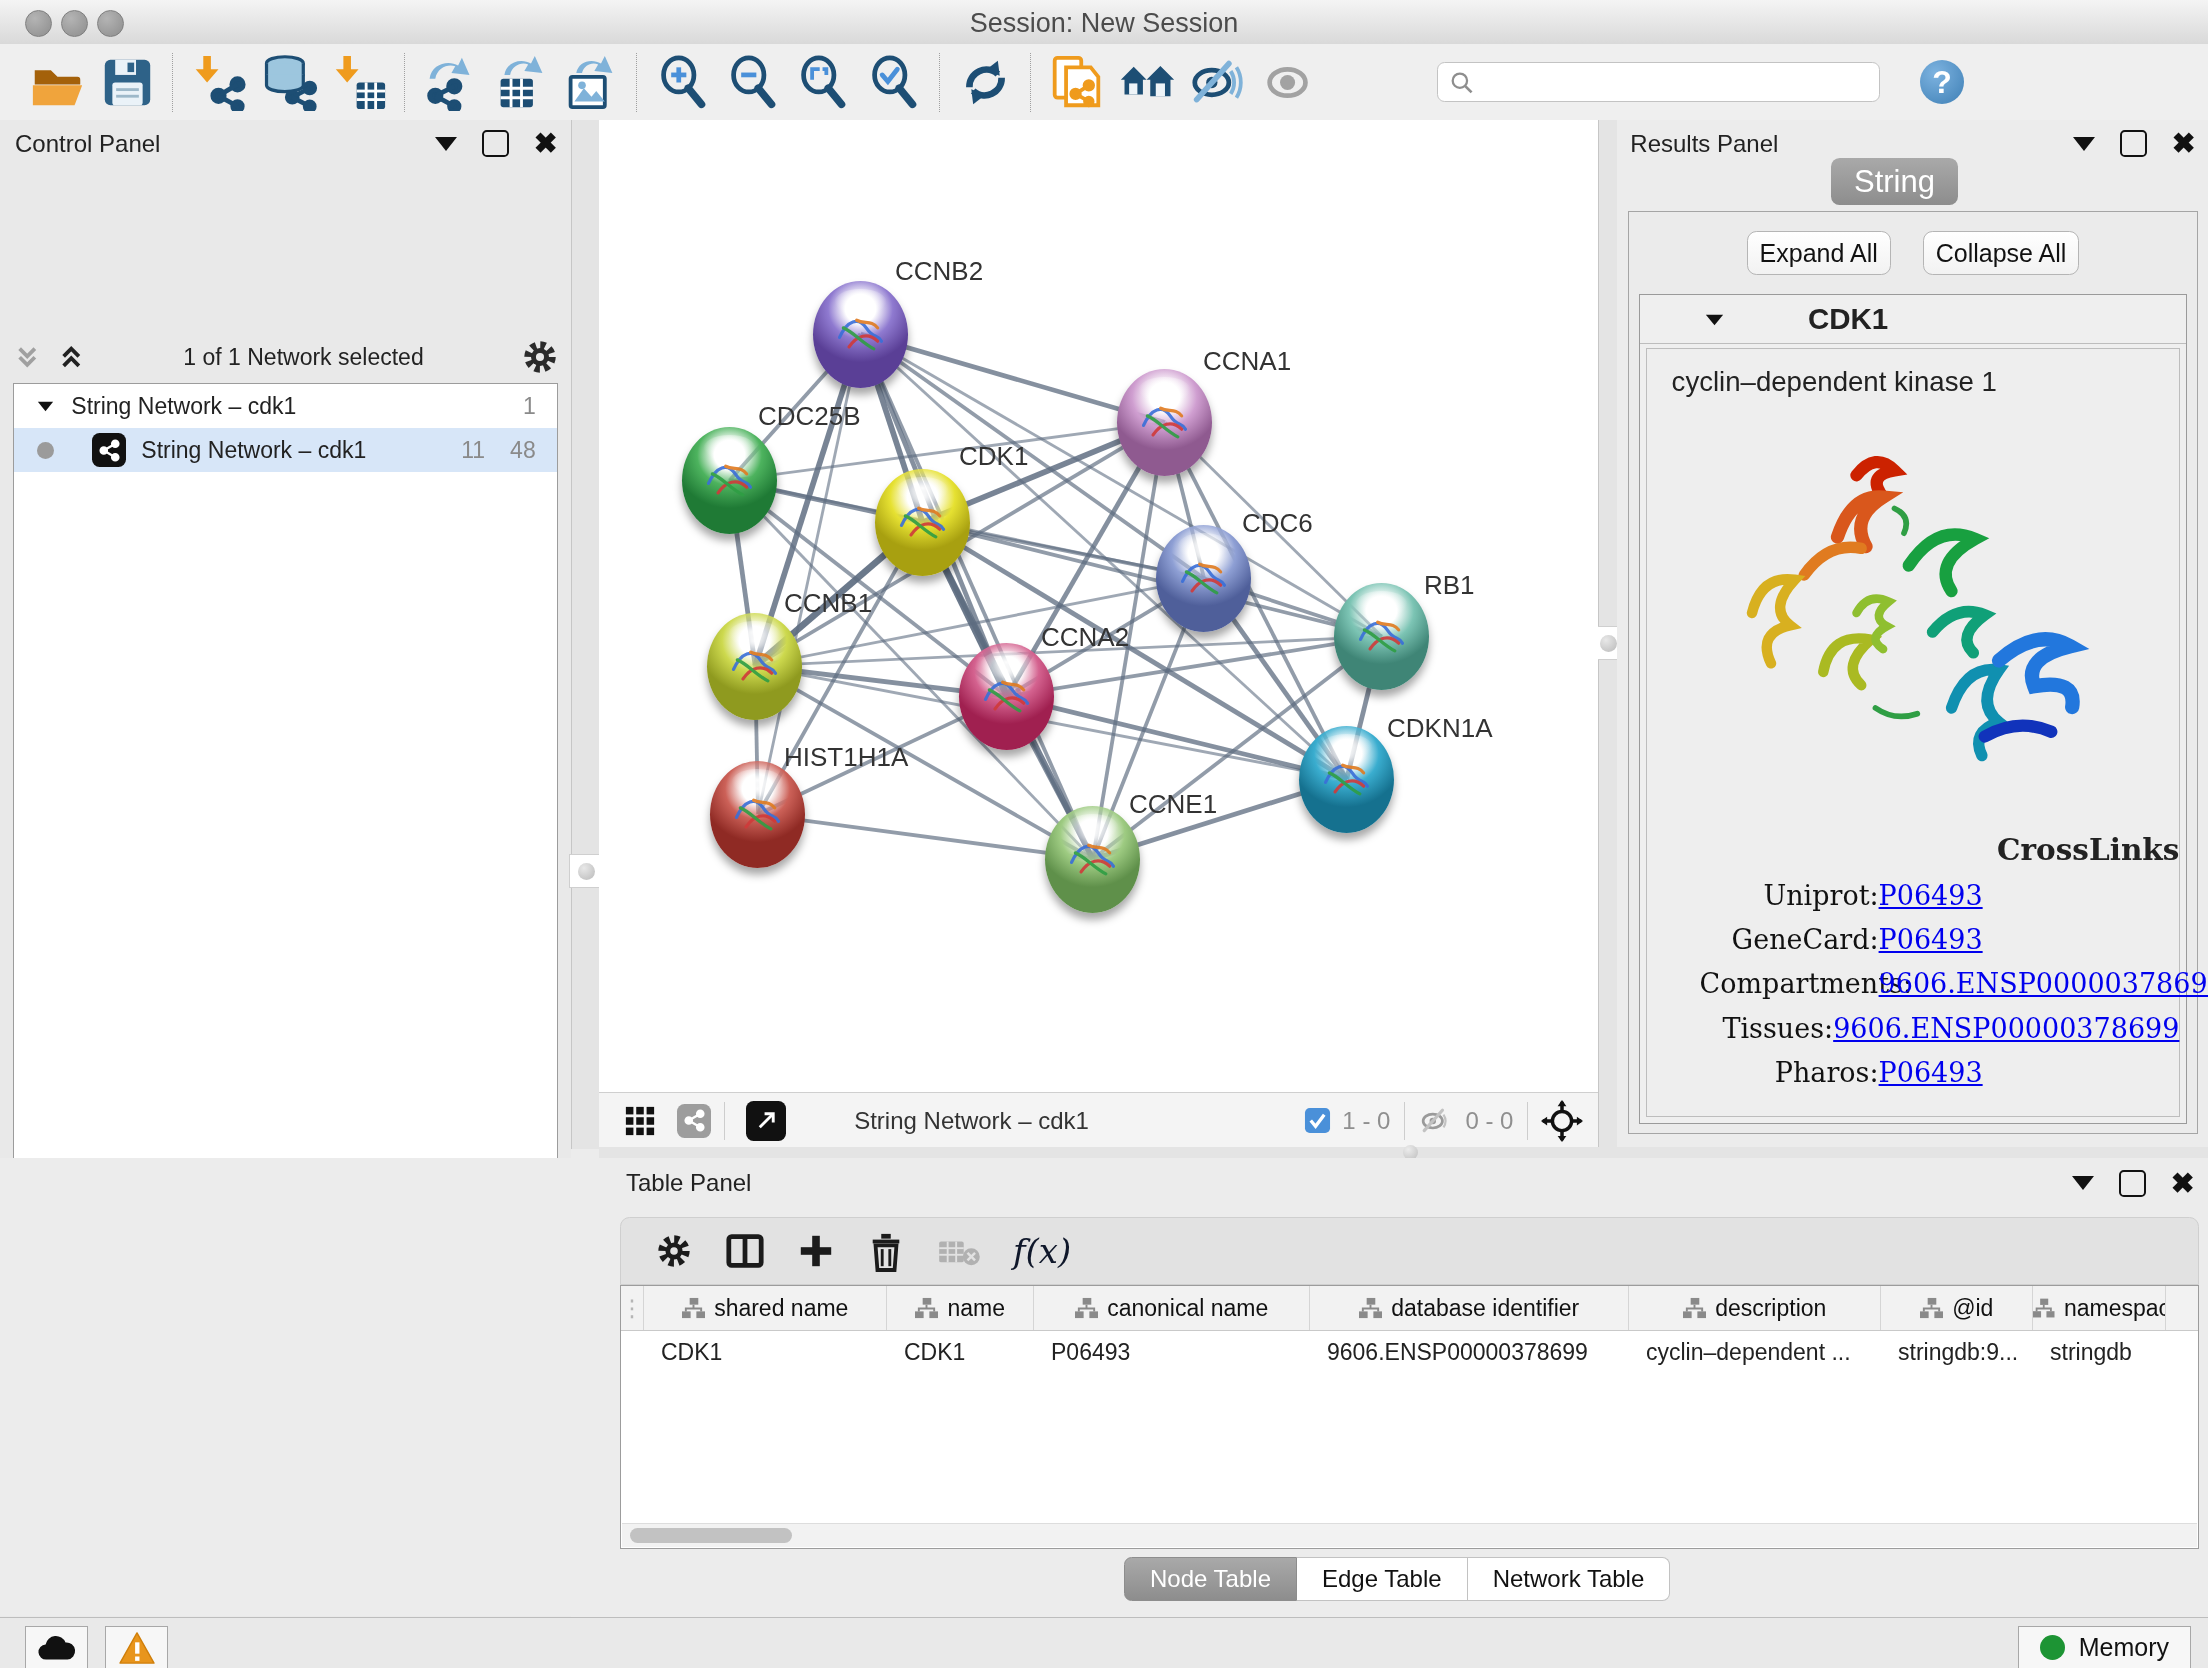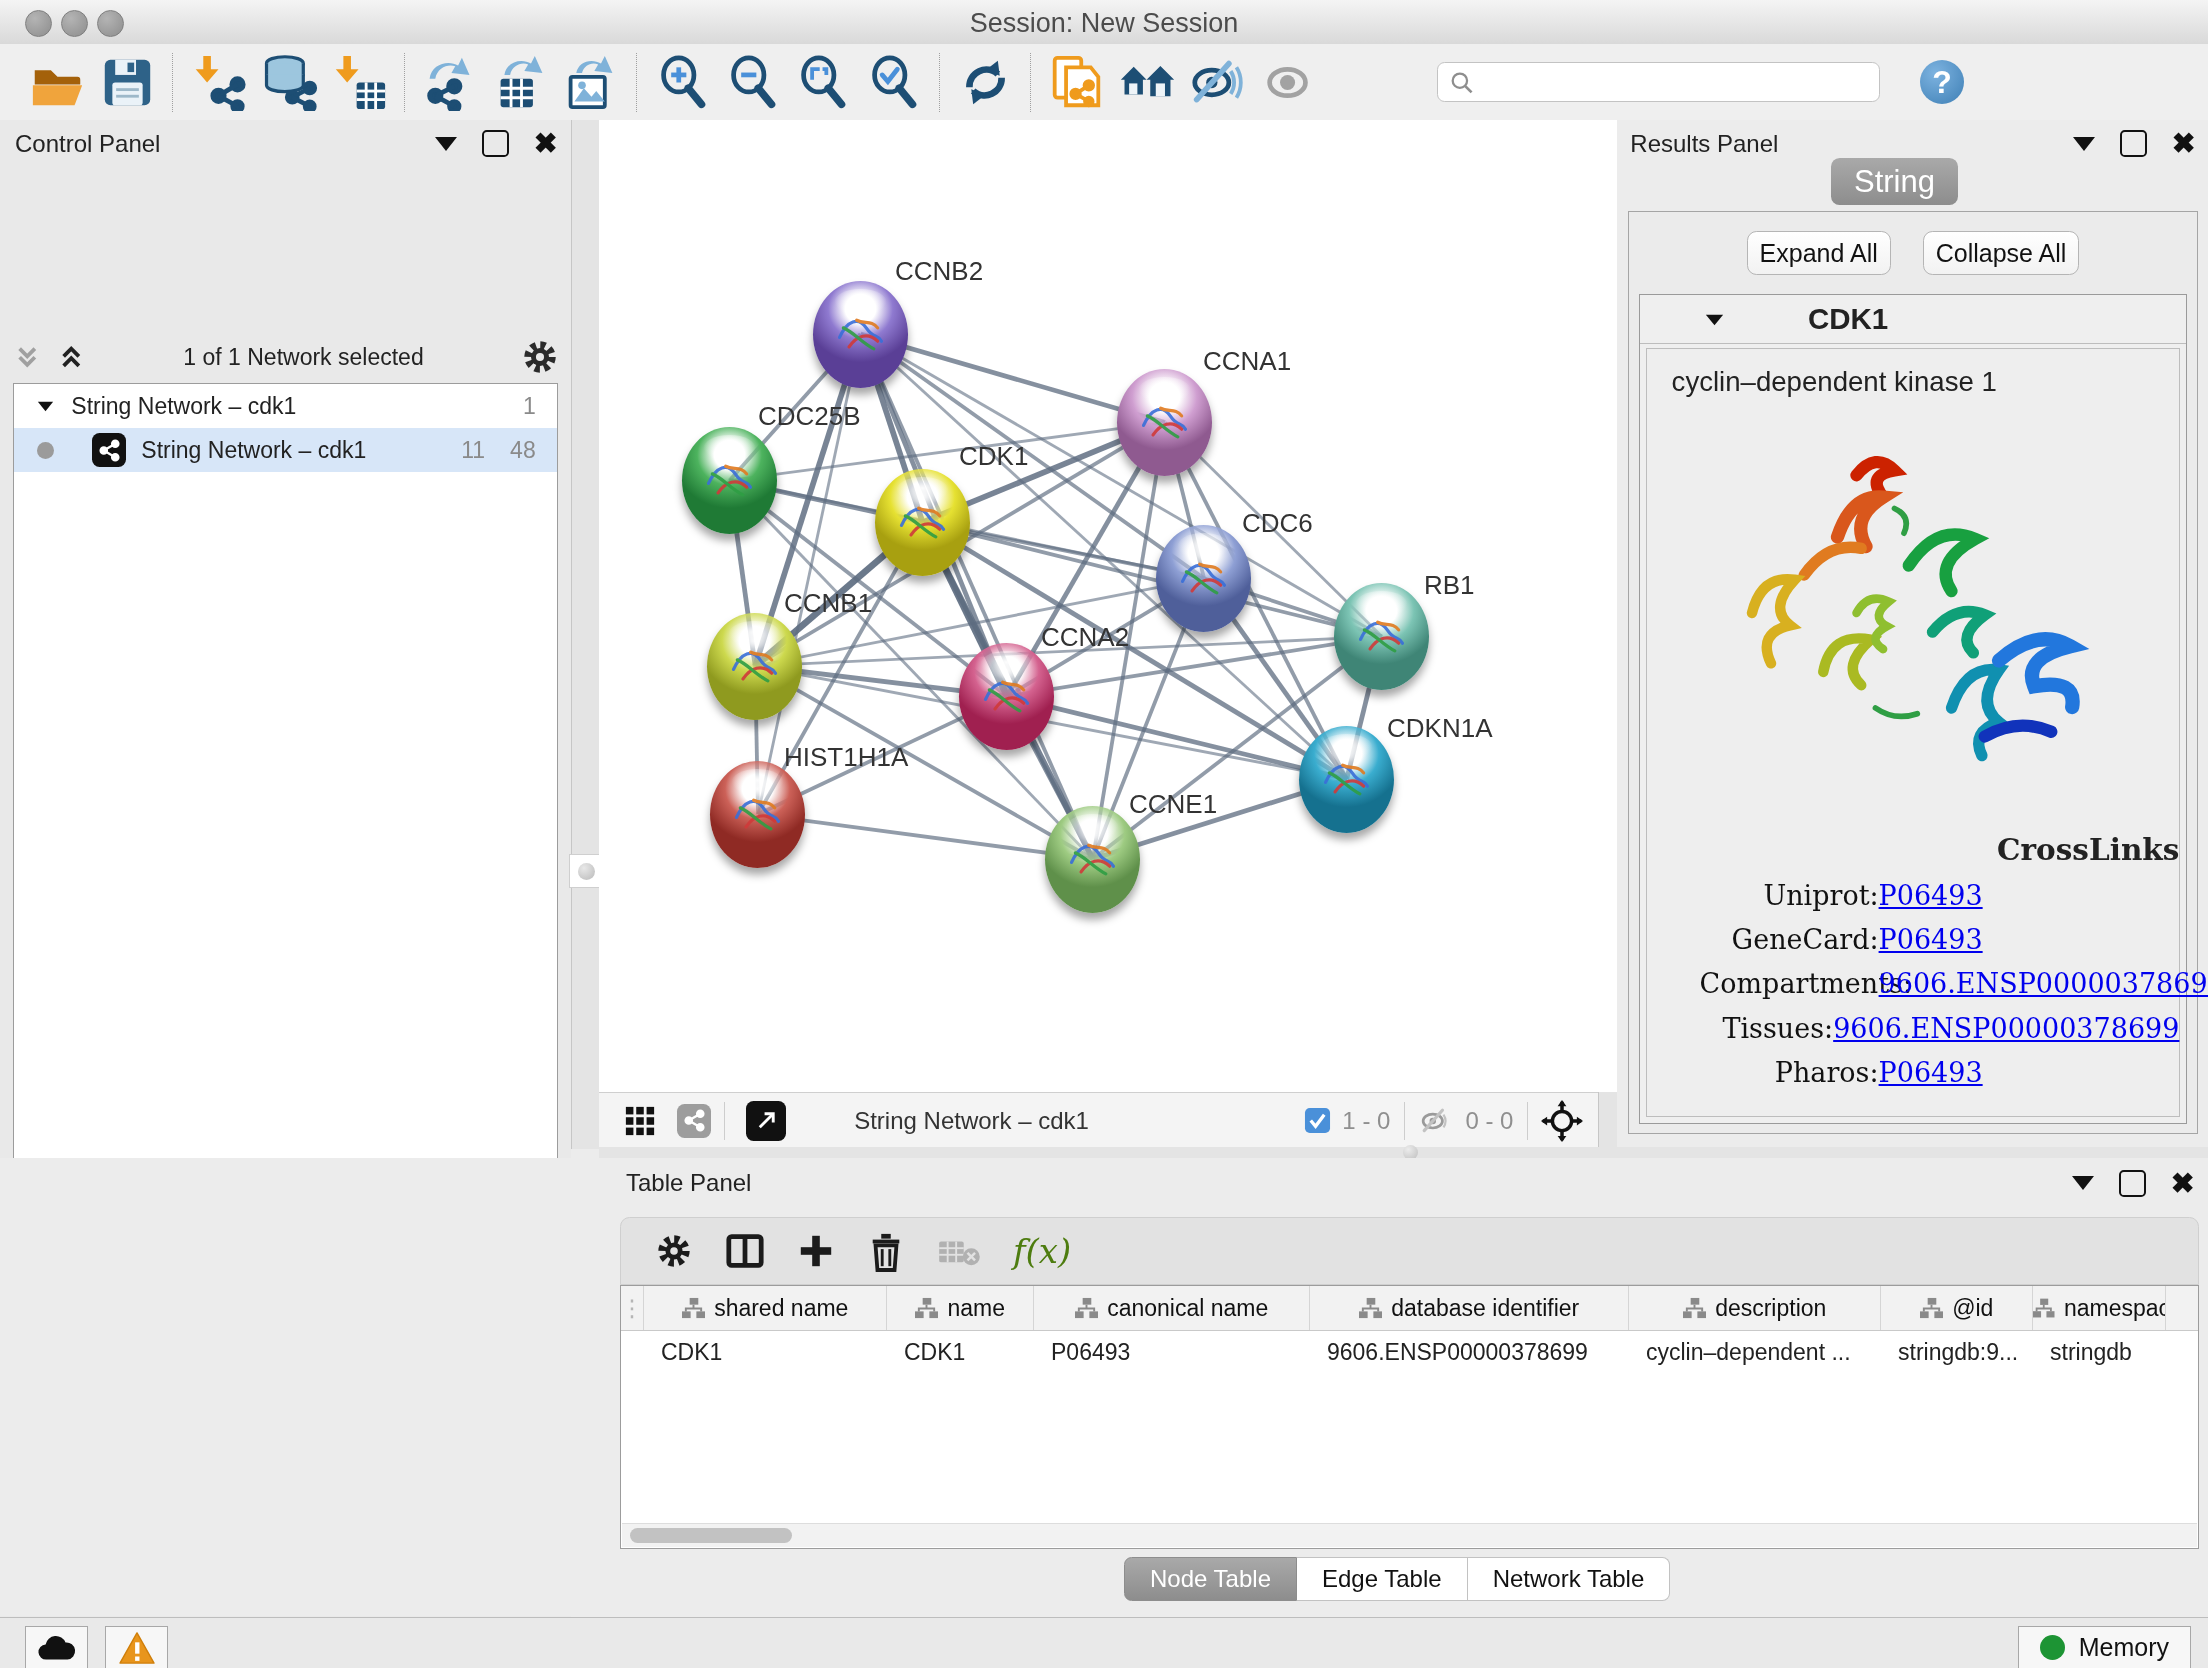--- a/index.html
+++ b/index.html
@@ -41,21 +41,21 @@
   .netlist{position:absolute;left:13.3px;right:13.3px;top:263px;bottom:91px;background:#fff;border:1px solid #9c9c9c;}
   .nrow{height:44px;display:flex;align-items:center;font-size:23px;}
   .nrow.selected{background:#d7e6f8;}
   .count{color:#8a8a8a;}
   .sharebox{width:34px;height:34px;border-radius:7.6px;background:#111;display:flex;align-items:center;justify-content:center;}
   
   .vsplit{position:absolute;top:120px;width:28.5px;height:1029px;background:#e4e4e4;border-left:1px solid #c6c6c6;border-right:1px solid #c6c6c6;}
   .grip{position:absolute;width:32px;height:32px;background:#fff;border:1px solid #cfcfcf;display:flex;align-items:center;justify-content:center;}
   .grip i{width:17px;height:17px;border-radius:50%;background:radial-gradient(circle at 35% 30%,#e8e8e8,#b9b9b9);}
   
-  .canvas{position:absolute;left:599px;top:120px;width:999px;height:972px;background:#fff;padding-left:44px;}
+  .canvas{position:absolute;left:599px;top:120px;width:999px;height:972px;background:#fff;}
   .edges{position:absolute;left:0;top:0;}
   .node{position:absolute;width:95px;height:107px;border-radius:50%;}
   .node .squig{position:absolute;left:17px;top:25px;}
   .node .gloss{position:absolute;left:21px;top:7.6px;width:53px;height:28.5px;border-radius:50%;
     background:radial-gradient(ellipse at 50% 40%,rgba(255,255,255,.95),rgba(255,255,255,0) 70%);}
   .nlabel{position:absolute;font-size:26px;color:#333;white-space:nowrap;}
   .netfoot{position:absolute;left:599px;top:1092px;width:999px;height:55px;background:#f4f4f4;
     border-top:1px solid #cfcfcf;display:flex;align-items:center;}
   .nf-sep{width:1px;height:38px;background:#cdcdcd;margin:0 13.3px;}
   .nf-text{font-size:24px;color:#333;}
@@ -88,21 +88,21 @@
   .hscroll{position:absolute;left:1px;right:1px;bottom:1px;height:23px;background:#f2f2f2;border-top:1px solid #ddd;}
   .hthumb{position:absolute;left:7.6px;top:3.8px;width:162px;height:15px;border-radius:7.6px;background:#c2c2c2;}
   .btabs{position:absolute;left:1124px;top:399px;display:flex;}
   
   .statusbar{position:absolute;left:0;top:1617px;width:100%;height:51px;background:#e9e9e9;border-top:1px solid #bdbdbd;}
   .sbtn{position:absolute;top:7.6px;width:61px;height:42px;background:#f7f7f7;border:1px solid #a8a8a8;
     display:flex;align-items:center;justify-content:center;}
   .membtn{position:absolute;right:17px;top:7.6px;height:42px;padding:0 21px;background:#f7f7f7;border:1px solid #a8a8a8;
     display:flex;align-items:center;gap:13.3px;font-size:25px;color:#111;}
   .gdot{width:25px;height:25px;border-radius:50%;background:#1d9434;}
-  .fx{font-family:"DejaVu Serif",serif;font-style:italic;font-size:34px;color:#4d7c0f;}
+  .fx{font-family:"DejaVu Serif",serif;font-style:italic;font-size:34px;color:#0f172a;}
 </style>
 </head>
 <body>
 
 <div class="app">
 
   <div class="titlebar">
     <div class="tl" style="left:25px"></div>
     <div class="tl" style="left:61px"></div>
     <div class="tl" style="left:97px"></div>

